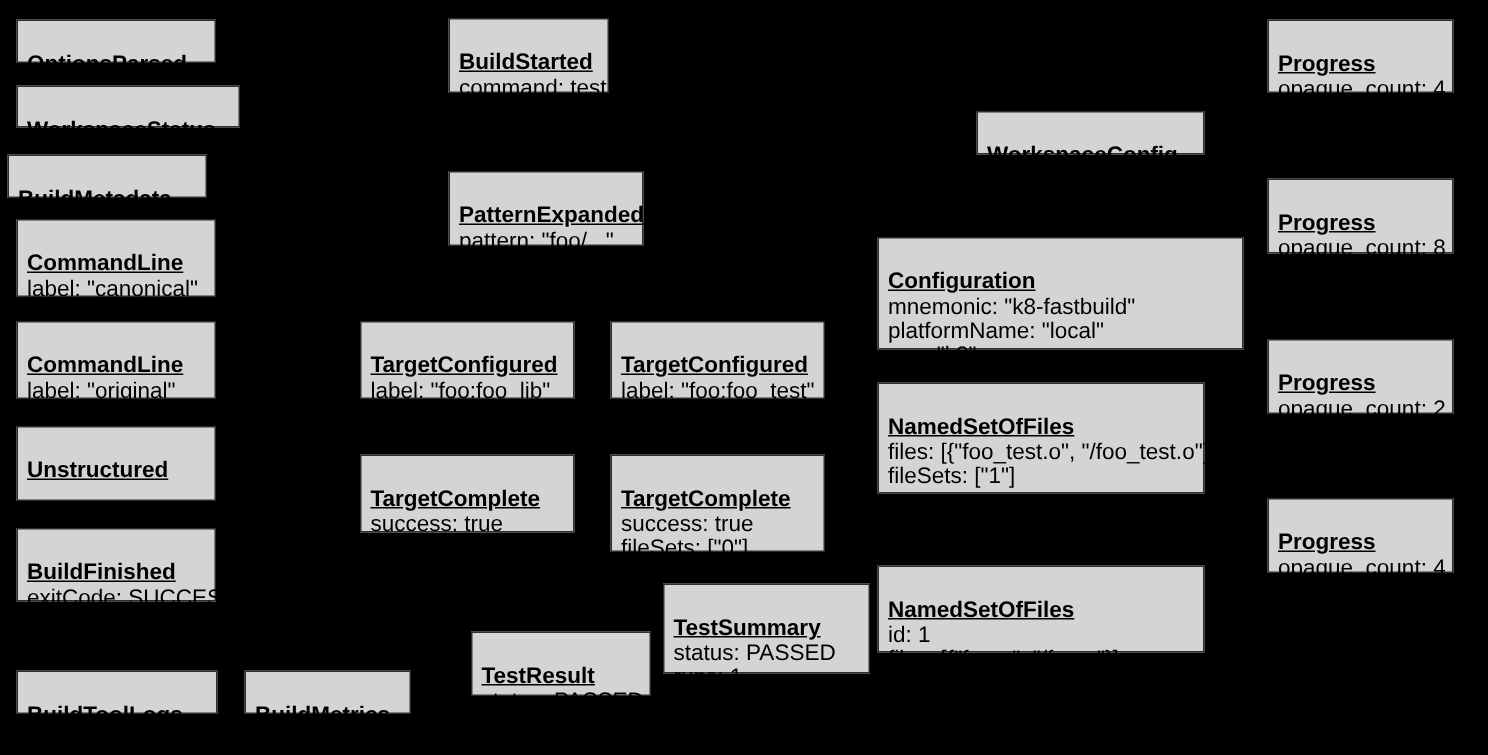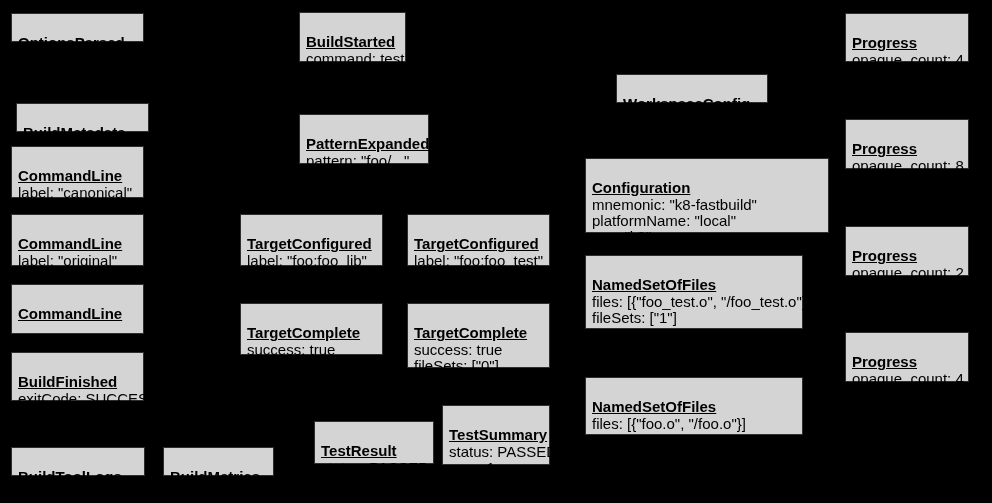--- a/index.html
+++ b/index.html
@@ -38,36 +38,40 @@
 </style>
 </head>
 <body>
 
 <div class="canvas">
 
   <div class="node" style="left:11px;top:13px;width:133px;height:29px">
     <div class="t">OptionsParsed</div>
   </div>
 
+  <div class="node" style="left:11px;top:57px;width:149px;height:28px">
+    <div class="t">WorkspaceStatus</div>
+  </div>
 
-  <div class="node" style="left:16px;top:103px;width:133px;height:29px">
+  <div class="node" style="left:5px;top:103px;width:133px;height:29px">
     <div class="t">BuildMetadata</div>
   </div>
 
   <div class="node" style="left:11px;top:146px;width:133px;height:52px">
     <div class="t">CommandLine</div>
     <div class="l">label: "canonical"</div>
   </div>
 
   <div class="node" style="left:11px;top:214px;width:133px;height:52px">
     <div class="t">CommandLine</div>
     <div class="l">label: "original"</div>
   </div>
 
   <div class="node" style="left:11px;top:284px;width:133px;height:50px">
+    <div class="t">Unstructured</div>
     <div class="t">CommandLine</div>
   </div>
 
   <div class="node" style="left:11px;top:447px;width:134px;height:29px">
     <div class="t">BuildToolLogs</div>
   </div>
 
   <div class="node" style="left:11px;top:352px;width:133px;height:49px">
     <div class="t">BuildFinished</div>
     <div class="l">exitCode: SUCCESS</div>
@@ -106,45 +110,46 @@
     <div class="t">TargetComplete</div>
     <div class="l">success: true</div>
     <div class="l">fileSets: ["0"]</div>
   </div>
 
   <div class="node" style="left:314px;top:421px;width:120px;height:43px">
     <div class="t">TestResult</div>
     <div class="l">status: PASSED</div>
   </div>
 
-  <div class="node" style="left:442px;top:405px;width:108px;height:60px">
+  <div class="node" style="left:442px;top:389px;width:138px;height:60px">
     <div class="t">TestSummary</div>
     <div class="l">status: PASSED</div>
     <div class="l">runs: 1</div>
   </div>
 
-  <div class="node" style="left:616px;top:74px;width:152px;height:29px">
+  <div class="node" style="left:651px;top:74px;width:152px;height:29px">
     <div class="t">WorkspaceConfig</div>
   </div>
 
   <div class="node" style="left:585px;top:158px;width:244px;height:75px">
     <div class="t">Configuration</div>
     <div class="l">mnemonic: "k8-fastbuild"</div>
     <div class="l">platformName: "local"</div>
     <div class="l">cpu: "k8"</div>
   </div>
 
   <div class="node" style="left:585px;top:255px;width:218px;height:74px">
     <div class="t">NamedSetOfFiles</div>
     <div class="l">files: [{"foo_test.o", "/foo_test.o"}]</div>
     <div class="l">fileSets: ["1"]</div>
   </div>
 
   <div class="node" style="left:585px;top:377px;width:218px;height:58px">
     <div class="t">NamedSetOfFiles</div>
+    <div class="l">id: 1</div>
     <div class="l">files: [{"foo.o", "/foo.o"}]</div>
   </div>
 
   <div class="node" style="left:845px;top:13px;width:124px;height:49px">
     <div class="t">Progress</div>
     <div class="l">opaque_count: 4</div>
   </div>
 
   <div class="node" style="left:845px;top:119px;width:124px;height:50px">
     <div class="t">Progress</div>

